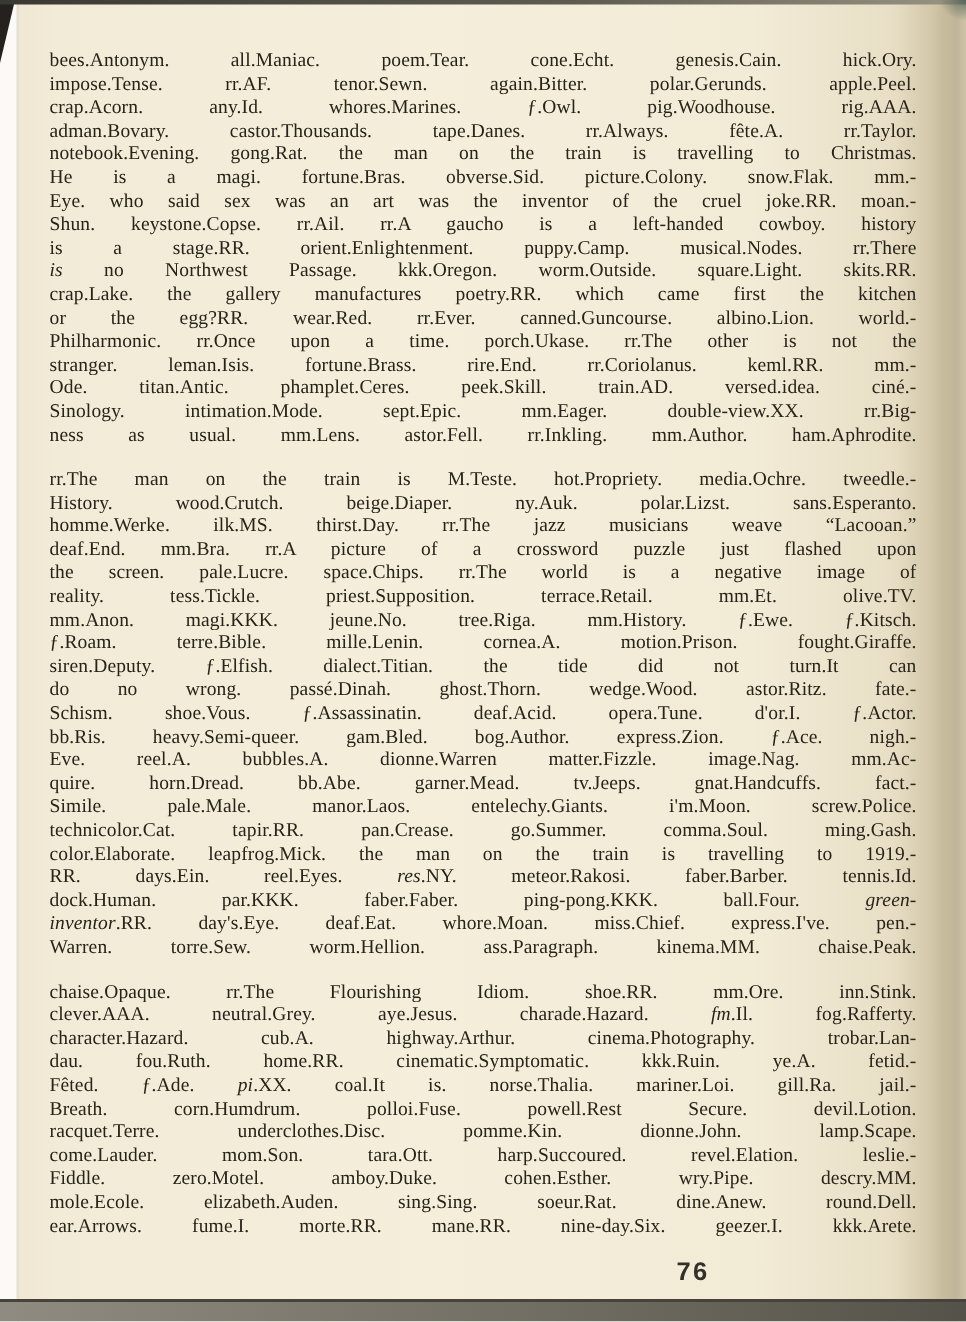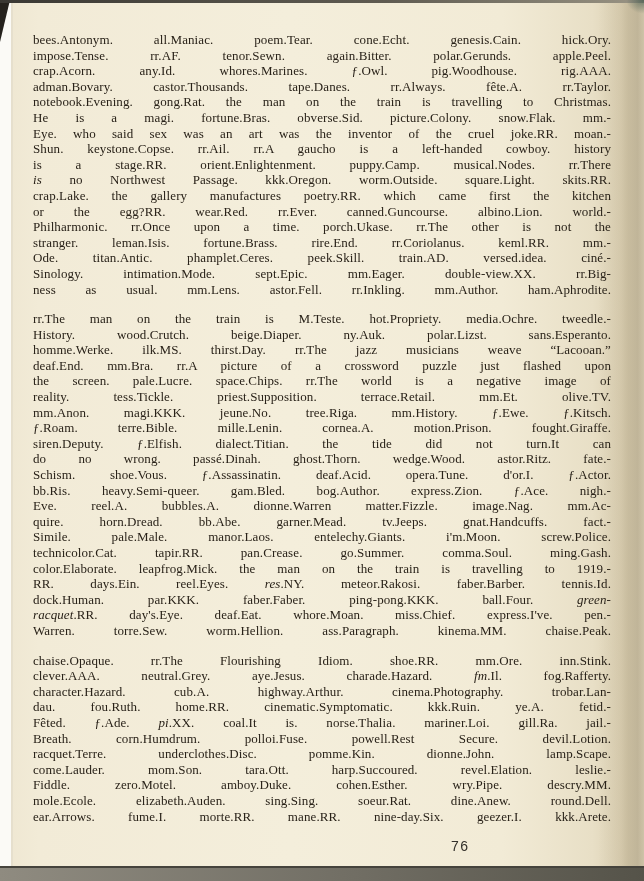--- a/index.html
+++ b/index.html
@@ -101,22 +101,22 @@
     text-align-last: justify;
     white-space: normal;
     overflow: hidden;
   }
   .line i { }
   .page-number {
     position: absolute;
     left: 451px;
     top: 838px;
     font-family: "Liberation Sans", "DejaVu Sans", sans-serif;
-    font-size: 14px;
-    font-weight: 400;
+    font-size: 17px;
+    font-weight: 700;
     letter-spacing: 1.5px;
     color: #33302a;
   }
 </style>
 </head>
 <body>
 
 <div class="scan">
   <div class="paper">
     <div class="text-block">
@@ -152,21 +152,21 @@
           <div class="line">do no wrong. passé.Dinah. ghost.Thorn. wedge.Wood. astor.Ritz. fate.-</div>
           <div class="line">Schism. shoe.Vous. ƒ.Assassinatin. deaf.Acid. opera.Tune. d'or.I. ƒ.Actor.</div>
           <div class="line">bb.Ris. heavy.Semi-queer. gam.Bled. bog.Author. express.Zion. ƒ.Ace. nigh.-</div>
           <div class="line">Eve. reel.A. bubbles.A. dionne.Warren matter.Fizzle. image.Nag. mm.Ac-</div>
           <div class="line">quire. horn.Dread. bb.Abe. garner.Mead. tv.Jeeps. gnat.Handcuffs. fact.-</div>
           <div class="line">Simile. pale.Male. manor.Laos. entelechy.Giants. i'm.Moon. screw.Police.</div>
           <div class="line">technicolor.Cat. tapir.RR. pan.Crease. go.Summer. comma.Soul. ming.Gash.</div>
           <div class="line">color.Elaborate. leapfrog.Mick. the man on the train is travelling to 1919.-</div>
           <div class="line">RR. days.Ein. reel.Eyes. <i>res</i>.NY. meteor.Rakosi. faber.Barber. tennis.Id.</div>
           <div class="line">dock.Human. par.KKK. faber.Faber. ping-pong.KKK. ball.Four. <i>green-</i></div>
-          <div class="line"><i>racquet</i>.RR. day's.Eye. deaf.Eat. whore.Moan. miss.Chief. express.I've. pen.-</div>
+          <div class="line"><i>inventor</i>.RR. day's.Eye. deaf.Eat. whore.Moan. miss.Chief. express.I've. pen.-</div>
           <div class="line">Warren. torre.Sew. worm.Hellion. ass.Paragraph. kinema.MM. chaise.Peak.</div>
         </div>
         <div class="para">
           <div class="line">chaise.Opaque. rr.The Flourishing Idiom. shoe.RR. mm.Ore. inn.Stink.</div>
           <div class="line">clever.AAA. neutral.Grey. aye.Jesus. charade.Hazard. <i>fm</i>.Il. fog.Rafferty.</div>
           <div class="line">character.Hazard. cub.A. highway.Arthur. cinema.Photography. trobar.Lan-</div>
           <div class="line">dau. fou.Ruth. home.RR. cinematic.Symptomatic. kkk.Ruin. ye.A. fetid.-</div>
           <div class="line">Fêted. ƒ.Ade. <i>pi</i>.XX. coal.It is. norse.Thalia. mariner.Loi. gill.Ra. jail.-</div>
           <div class="line">Breath. corn.Humdrum. polloi.Fuse. powell.Rest Secure. devil.Lotion.</div>
           <div class="line">racquet.Terre. underclothes.Disc. pomme.Kin. dionne.John. lamp.Scape.</div>

